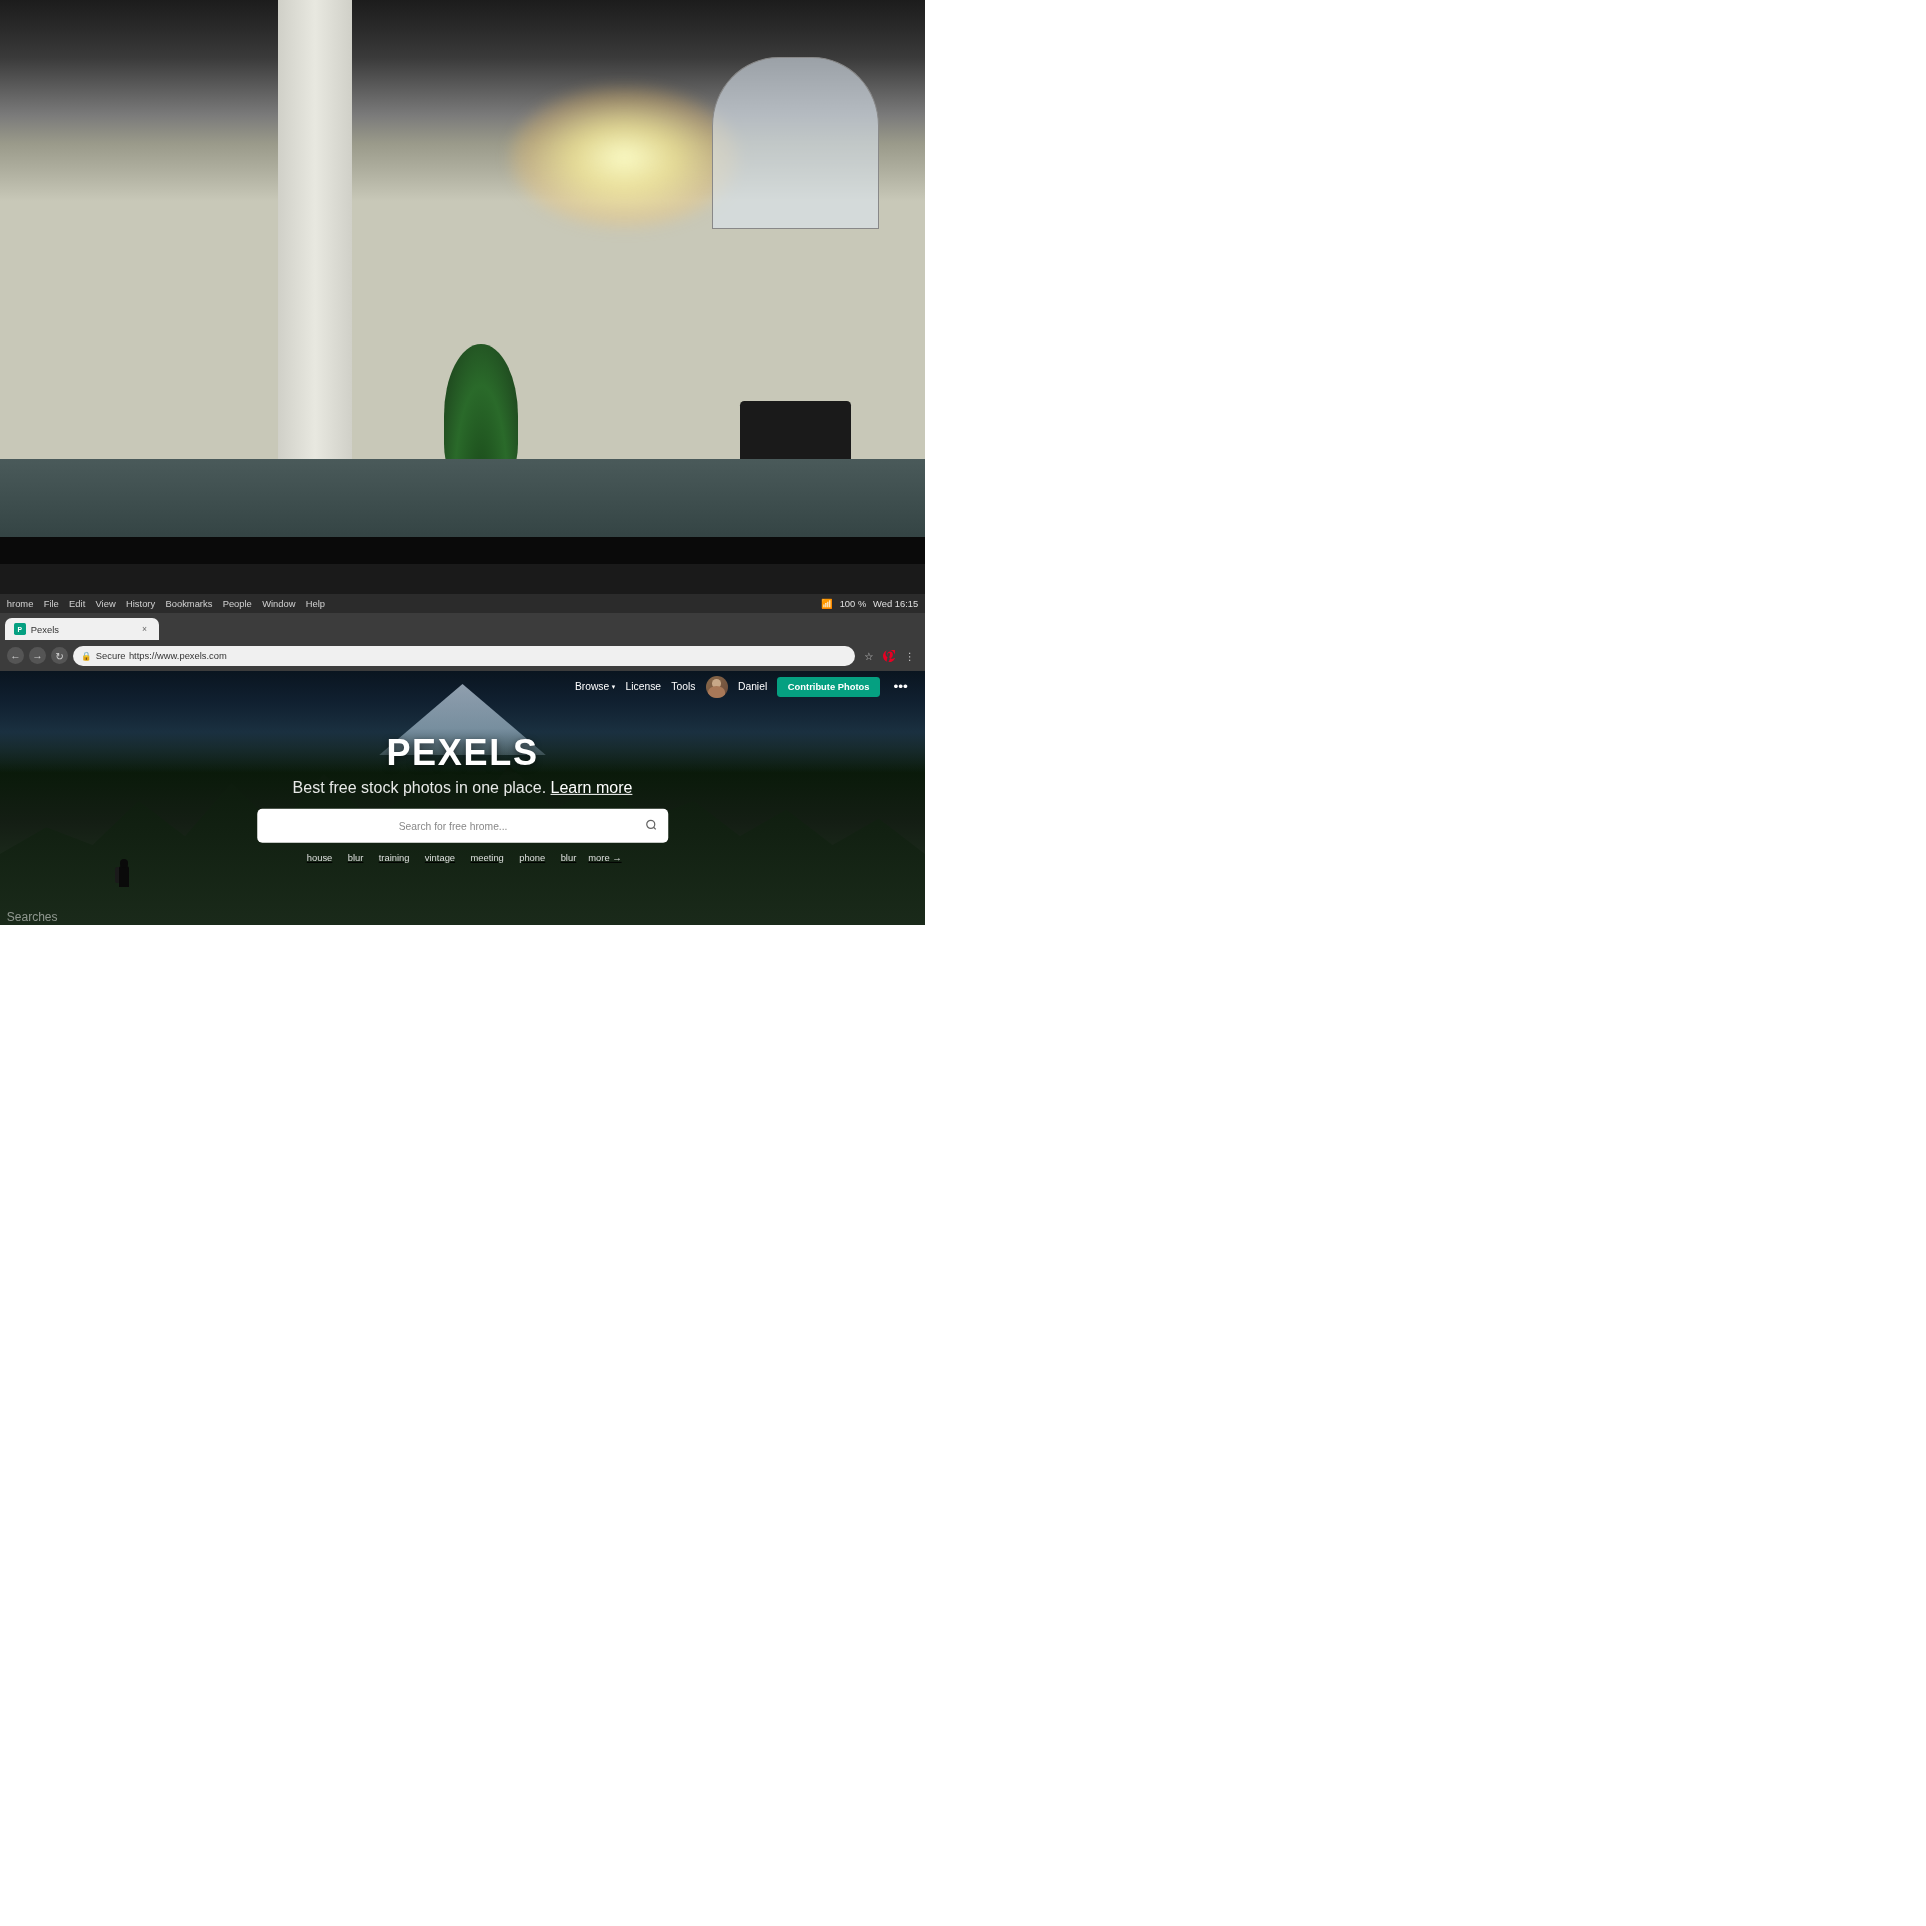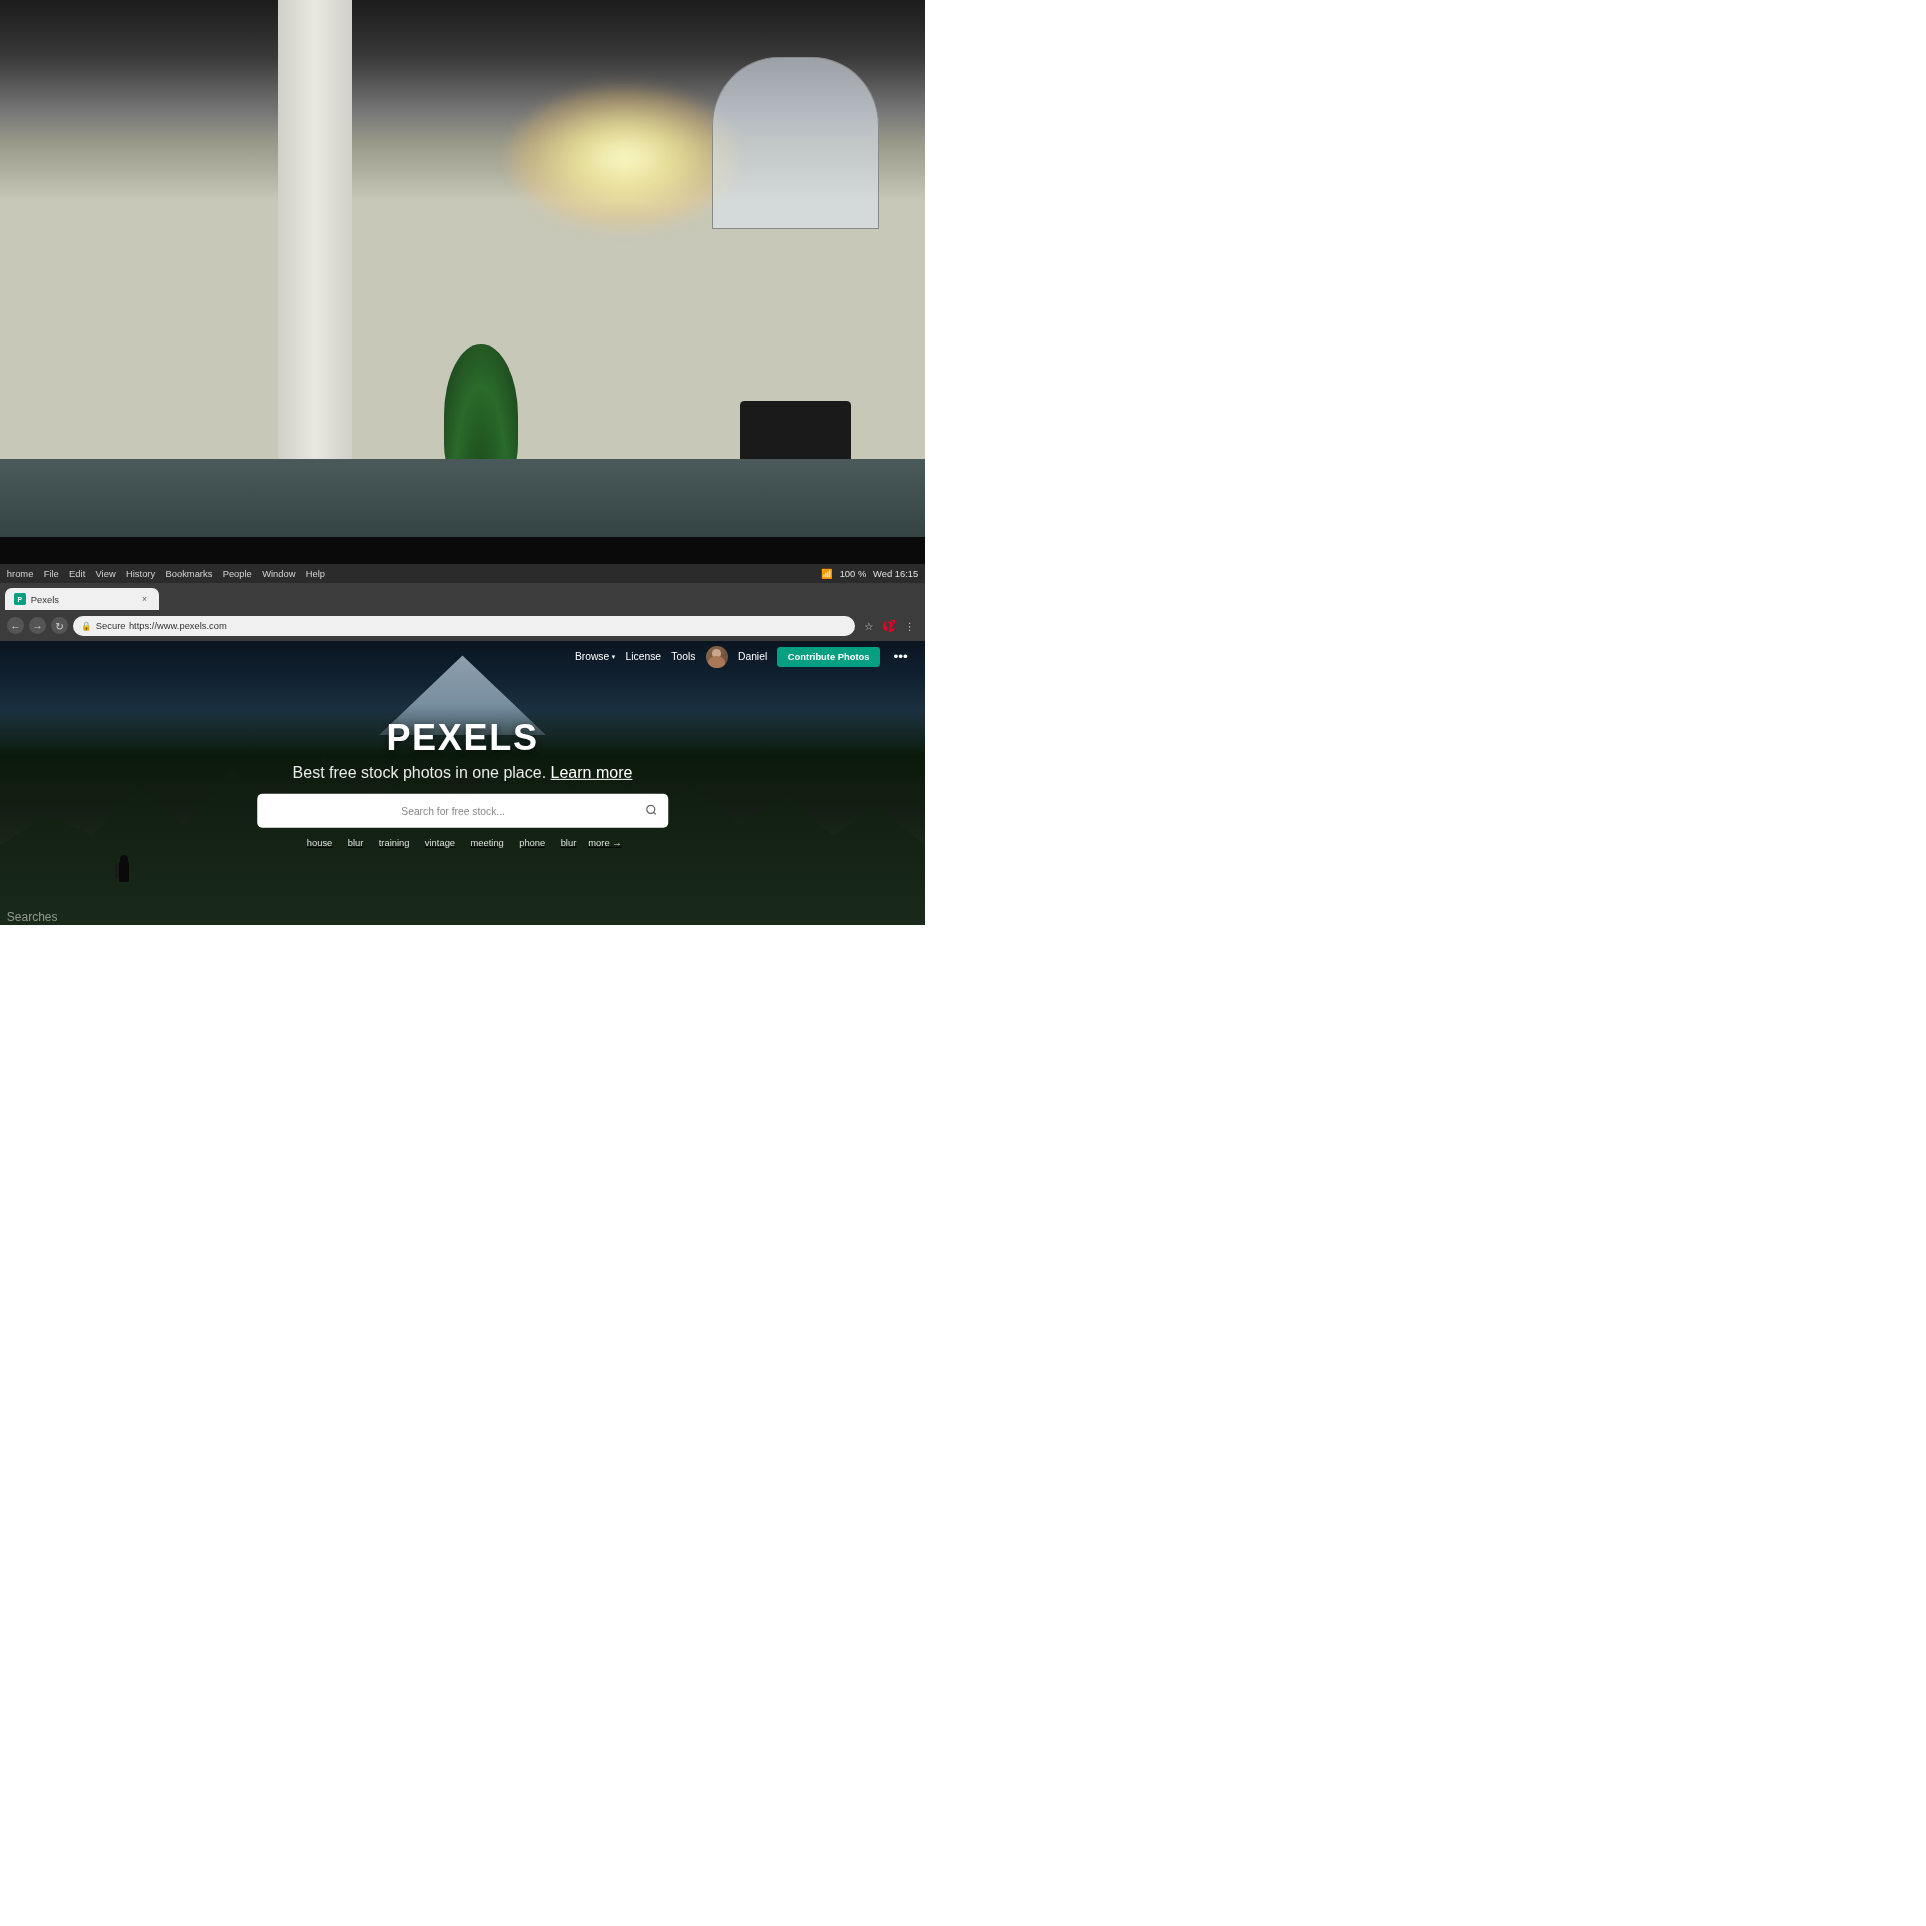--- a/index.html
+++ b/index.html
@@ -138,20 +138,21 @@
     
     .menu-bar {
       background: #2b2b2b;
       height: 19px;
       display: flex;
       align-items: center;
       padding: 0 6.8px;
       gap: 10.3px;
       font-size: 9.4px;
       color: #e0e0e0;
+      margin-top: 30px;
     }
 
     .menu-bar-item {
       cursor: pointer;
       opacity: 0.9;
     }
 
     .menu-bar-right {
       margin-left: auto;
       display: flex;
@@ -657,21 +658,21 @@
 
     <div class="hero-content">
       <div class="pexels-title">PEXELS</div>
 
       <div class="pexels-subtitle">
         <span>Best free stock photos in one place.</span>
         <a href="#">Learn more</a>
       </div>
 
       <div class="search-box">
-        <span class="search-input-text">Search for free stock...</span>
+        <span class="search-input-text">Search for free hrome...</span>
         <span class="search-icon-btn">
           <svg width="12" height="12" viewBox="0 0 24 24" fill="none" stroke="#666" stroke-width="2.5">
             <circle cx="11" cy="11" r="8"></circle>
             <line x1="21" y1="21" x2="16.65" y2="16.65"></line>
           </svg>
         </span>
       </div>
 
       <div class="search-tags">
         <span class="search-tag">house</span>

